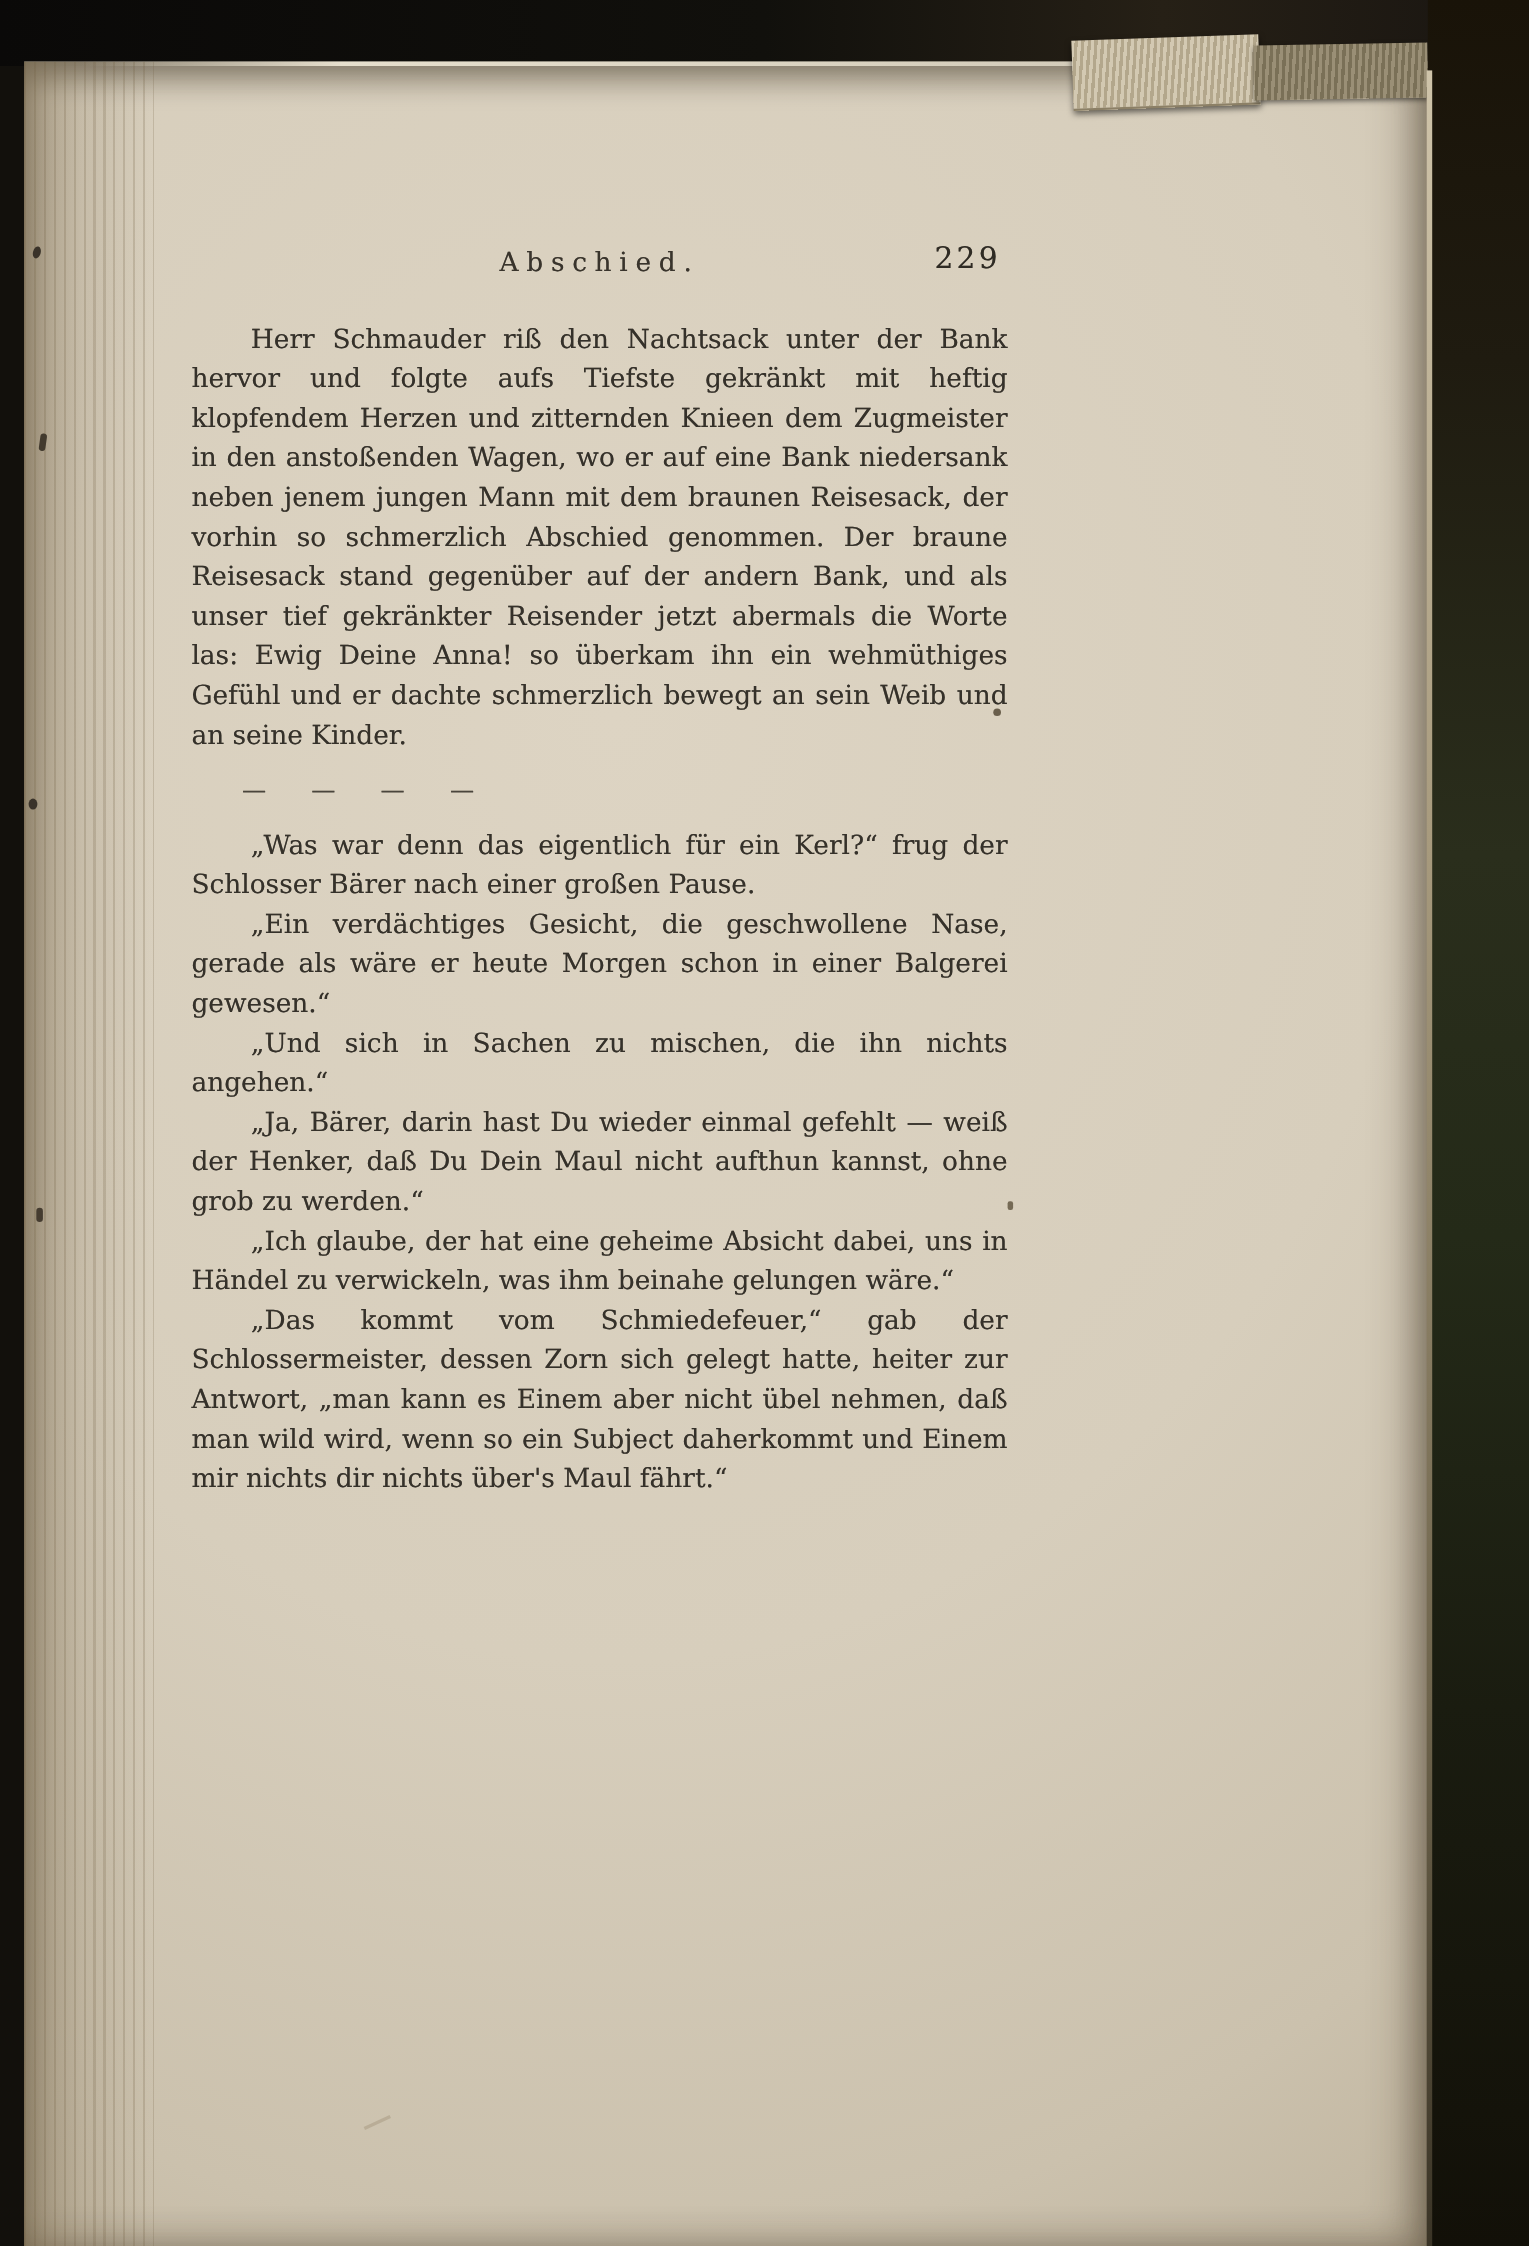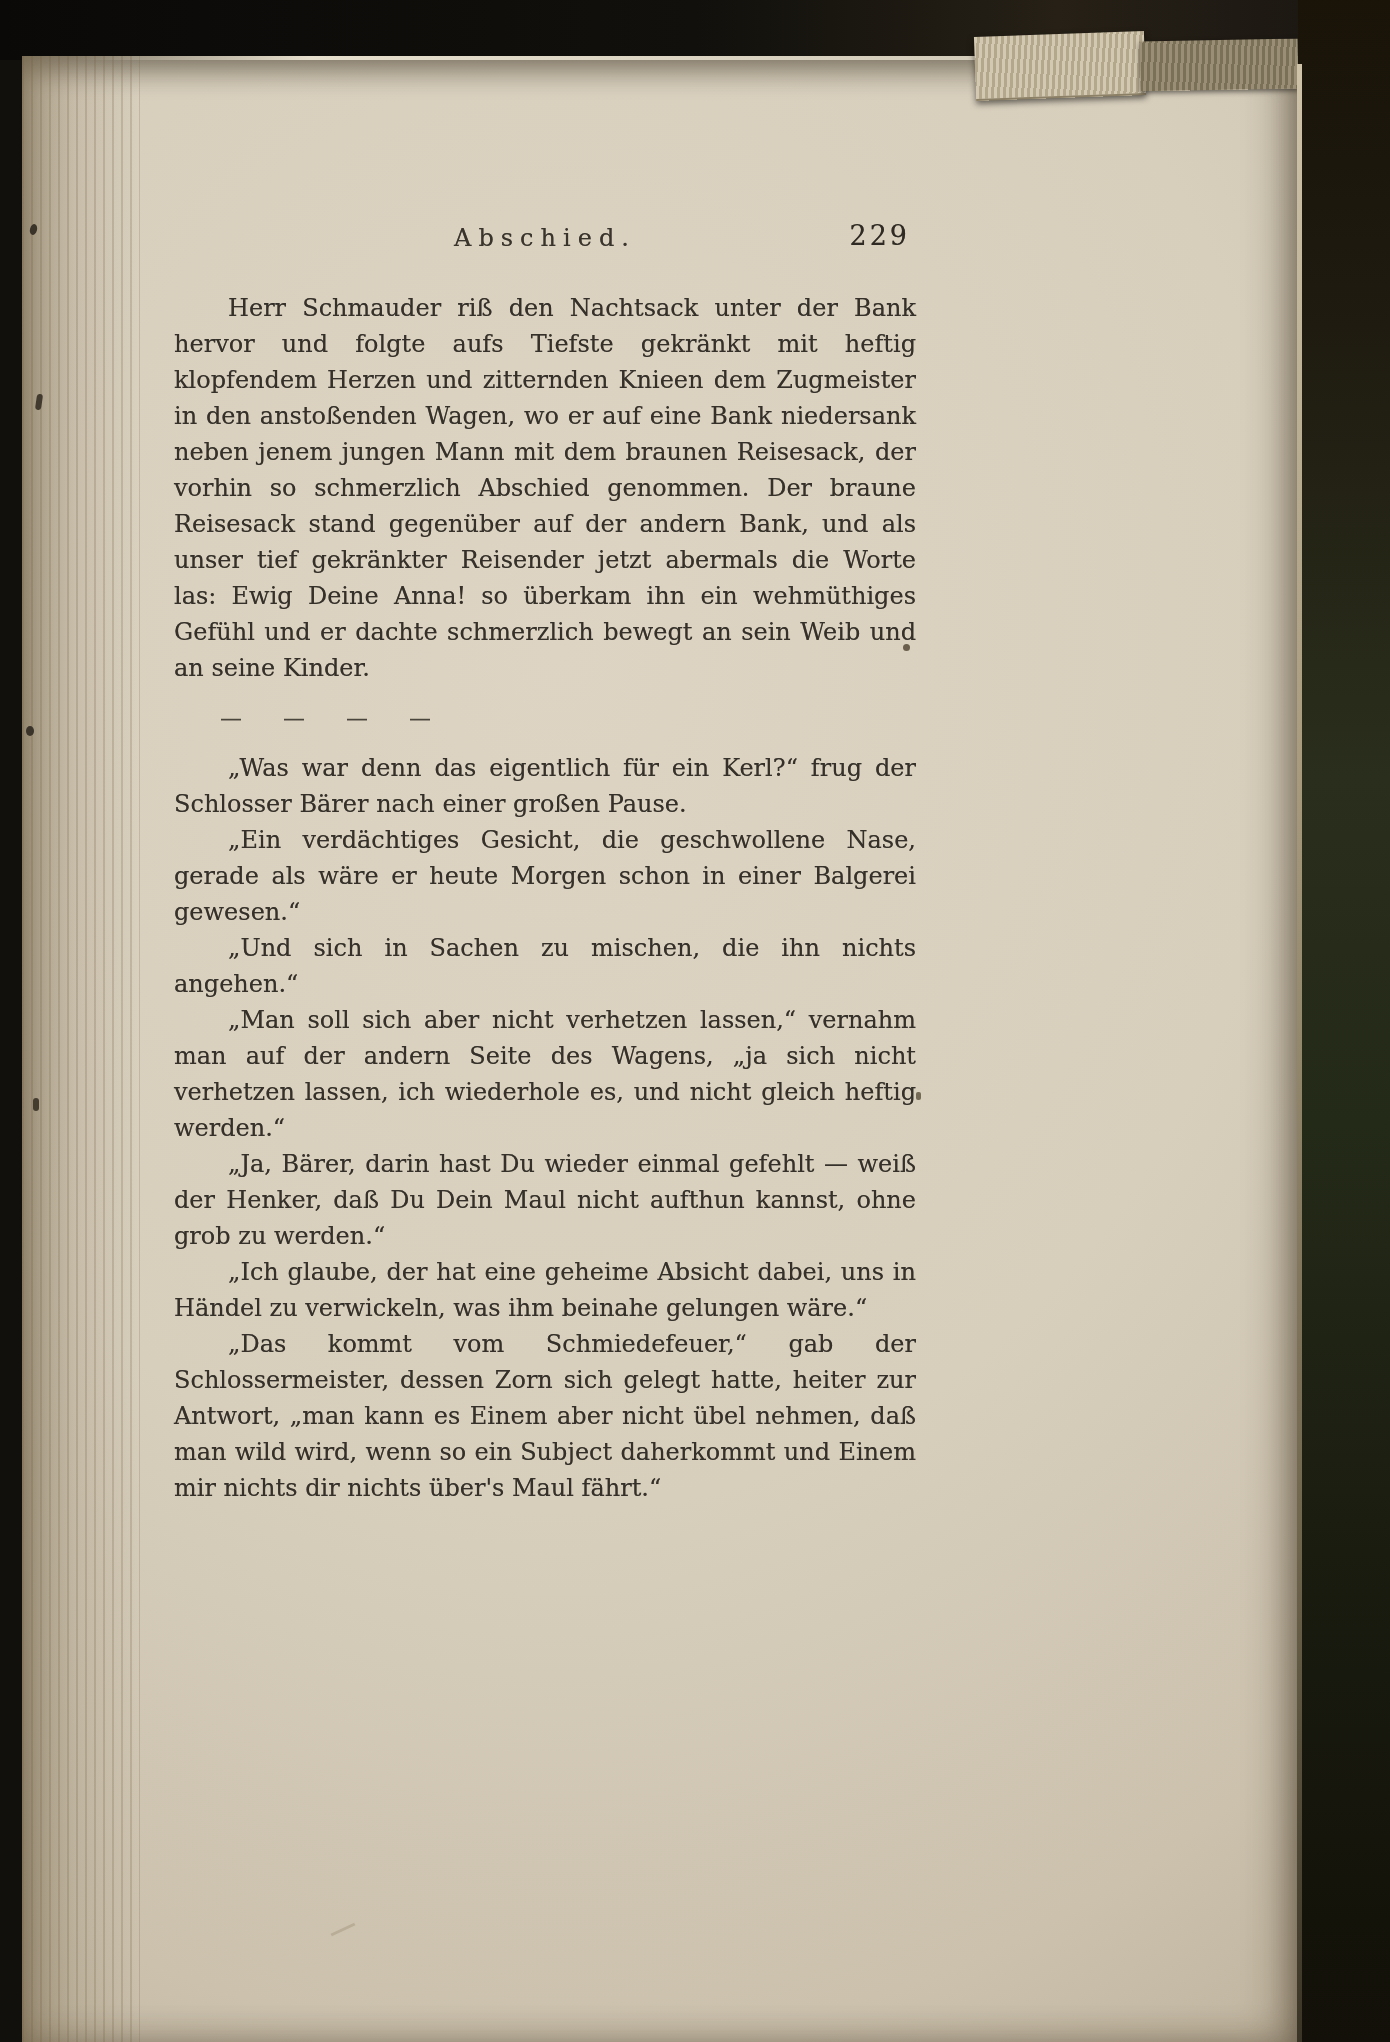--- a/index.html
+++ b/index.html
@@ -118,21 +118,20 @@
         <span class="page-number">229</span>
       </div>
 
       <p class="para">Herr Schmauder riß den Nachtsack unter der Bank hervor und folgte aufs Tiefste gekränkt mit heftig klopfendem Herzen und zitternden Knieen dem Zugmeister in den anstoßenden Wagen, wo er auf eine Bank niedersank neben jenem jungen Mann mit dem braunen Reisesack, der vorhin so schmerzlich Abschied genommen. Der braune Reisesack stand gegenüber auf der andern Bank, und als unser tief gekränkter Reisender jetzt abermals die Worte las: Ewig Deine Anna! so überkam ihn ein wehmüthiges Gefühl und er dachte schmerzlich bewegt an sein Weib und an seine Kinder.</p>
 
       <div class="sep">— — — —</div>
 
       <p class="para">„Was war denn das eigentlich für ein Kerl?“ frug der Schlosser Bärer nach einer großen Pause.</p>
       <p class="para">„Ein verdächtiges Gesicht, die geschwollene Nase, gerade als wäre er heute Morgen schon in einer Balgerei gewesen.“</p>
       <p class="para">„Und sich in Sachen zu mischen, die ihn nichts angehen.“</p>
-      <p class="para">„Man soll sich aber nicht verhetzen lassen,“ vernahm man auf der andern Seite des Wagens, „ja sich nicht verhetzen lassen, ich wiederhole es, und nicht gleich heftig werden.“</p>
       <p class="para">„Ja, Bärer, darin hast Du wieder einmal gefehlt — weiß der Henker, daß Du Dein Maul nicht aufthun kannst, ohne grob zu werden.“</p>
       <p class="para">„Ich glaube, der hat eine geheime Absicht dabei, uns in Händel zu verwickeln, was ihm beinahe gelungen wäre.“</p>
       <p class="para">„Das kommt vom Schmiedefeuer,“ gab der Schlossermeister, dessen Zorn sich gelegt hatte, heiter zur Antwort, „man kann es Einem aber nicht übel nehmen, daß man wild wird, wenn so ein Subject daherkommt und Einem mir nichts dir nichts über's Maul fährt.“</p>
     </div>
   </div>
 
   <div class="cover-right"></div>
   <div class="fore-edge-line"></div>
 
   <div class="speck s1"></div>

